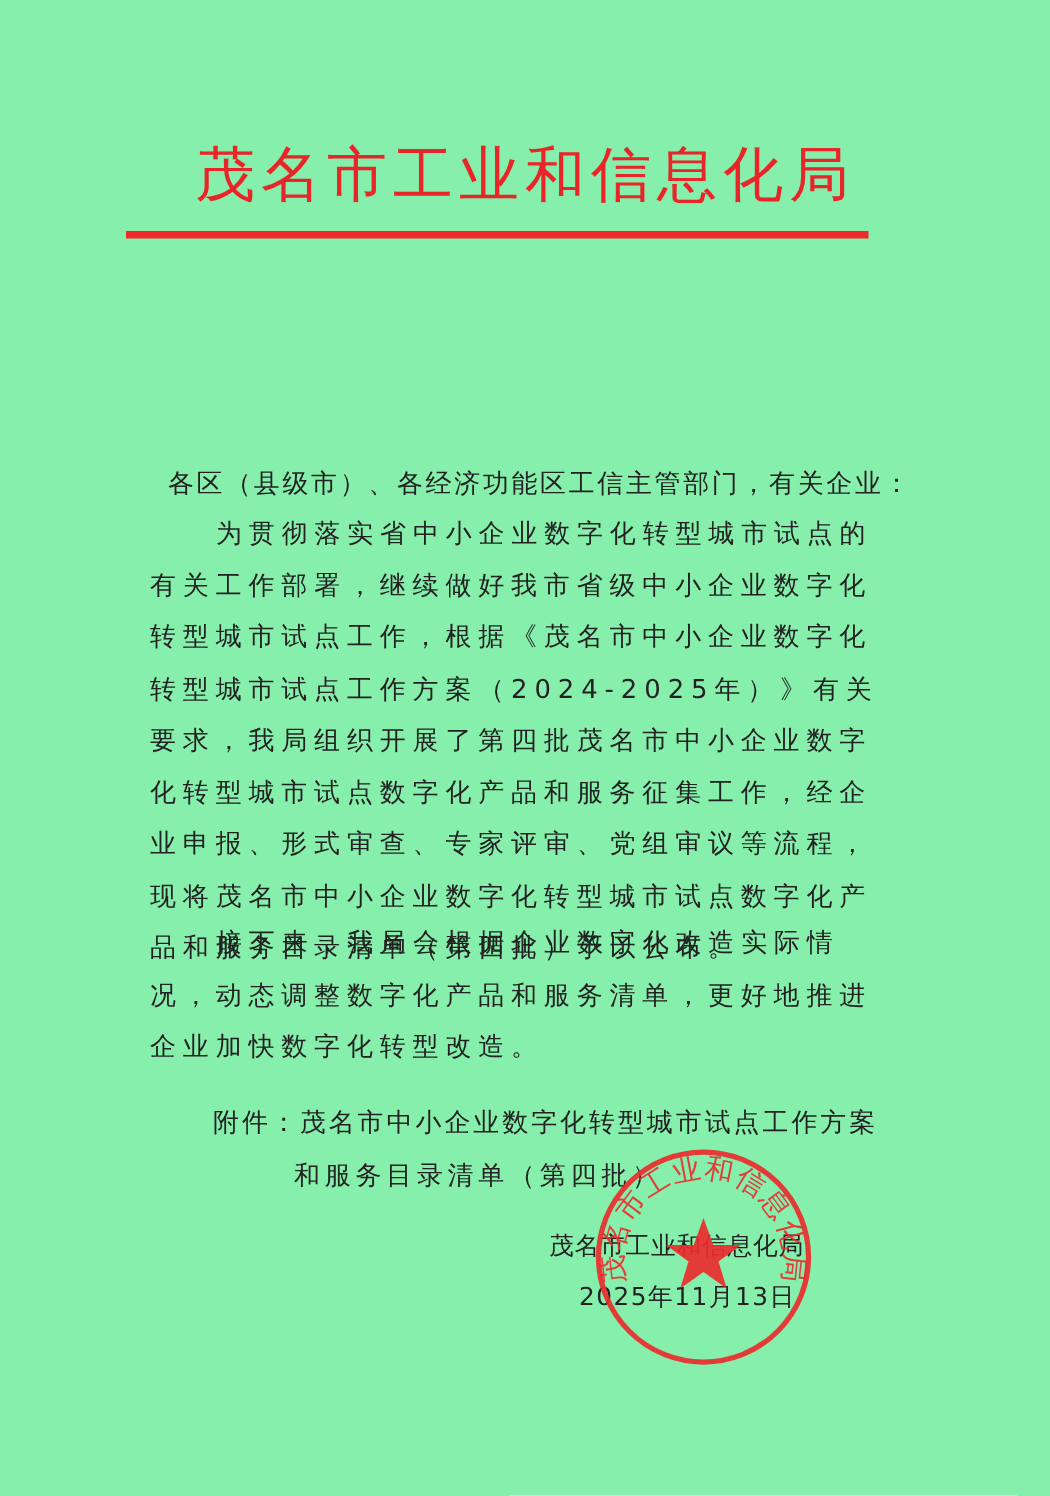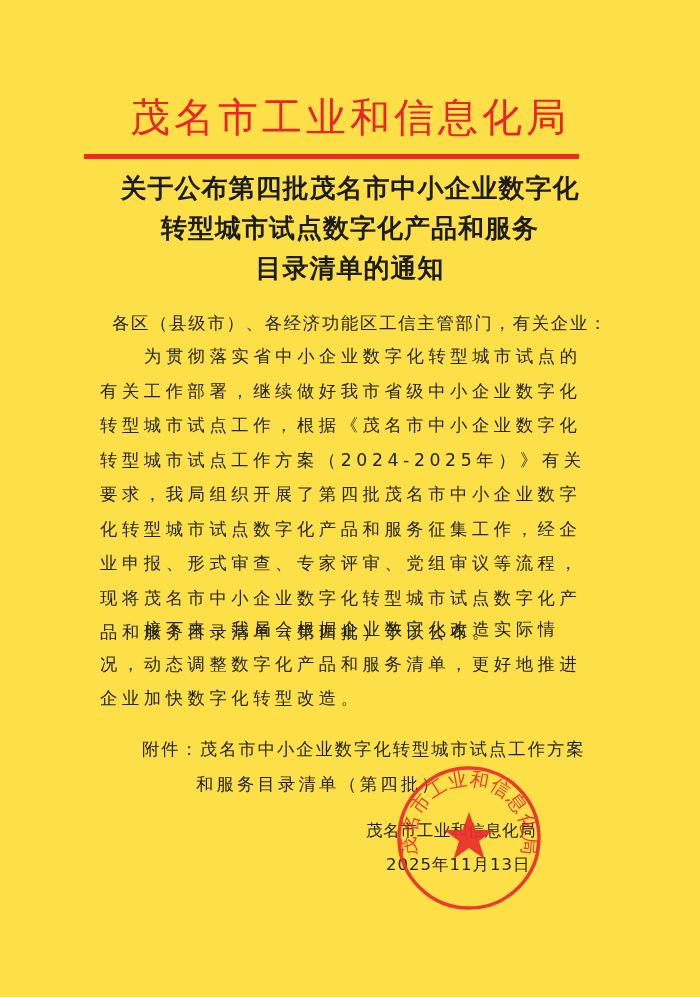--- a/index.html
+++ b/index.html
@@ -1,20 +1,20 @@
 <!DOCTYPE html>
 <html><head>
 <meta charset="utf-8">
 <style>
   html, body { margin: 0; padding: 0; }
   body {
     width: 700px; height: 997px; background: #ffffff; position: relative; overflow: hidden;
     font-family: "DejaVu Sans", sans-serif; color: #1a1a1a;
   }
-  .page { position: absolute; left: 0; top: 0; width: 700px; height: 997px; background: #fde047; }
+  .page { position: absolute; left: 0; top: 0; width: 700px; height: 997px; background: #86efac; }
   .masthead {
     position: absolute; left: 110px; top: 92px; width: 480px; text-align: center;
     font-family: "DejaVu Serif", serif; font-size: 40px; letter-spacing: 4px;
     color: #e8262a; font-weight: normal; line-height: 50px;
   }
   .red-rule {
     position: absolute; left: 84px; top: 154px; width: 495px; height: 5px; background: #f0282a;
   }
   .title {
     position: absolute; left: 80px; top: 168px; width: 540px; text-align: center;
@@ -48,25 +48,20 @@
   }
 </style>
 </head>
 <body>
 
 <div class="page">
 
   <div class="masthead">茂名市工业和信息化局</div>
   <div class="red-rule"></div>
 
-  <div class="title">
-    <div>关于公布第四批茂名市中小企业数字化</div>
-    <div>转型城市试点数字化产品和服务</div>
-    <div>目录清单的通知</div>
-  </div>
 
   <div class="body-text salutation">各区（县级市）、各经济功能区工信主管部门，有关企业：</div>
   <div class="body-text para1 indent">为贯彻落实省中小企业数字化转型城市试点的有关工作部署，继续做好我市省级中小企业数字化转型城市试点工作，根据《茂名市中小企业数字化转型城市试点工作方案（2024-2025年）》有关要求，我局组织开展了第四批茂名市中小企业数字化转型城市试点数字化产品和服务征集工作，经企业申报、形式审查、专家评审、党组审议等流程，现将茂名市中小企业数字化转型城市试点数字化产品和服务目录清单（第四批）予以公布。</div>
   <div class="body-text para2 indent">接下来，我局会根据企业数字化改造实际情况，动态调整数字化产品和服务清单，更好地推进企业加快数字化转型改造。</div>
 
   <div class="attachment">
     <div>附件：茂名市中小企业数字化转型城市试点工作方案</div>
     <div class="line2">和服务目录清单（第四批）</div>
   </div>
 

